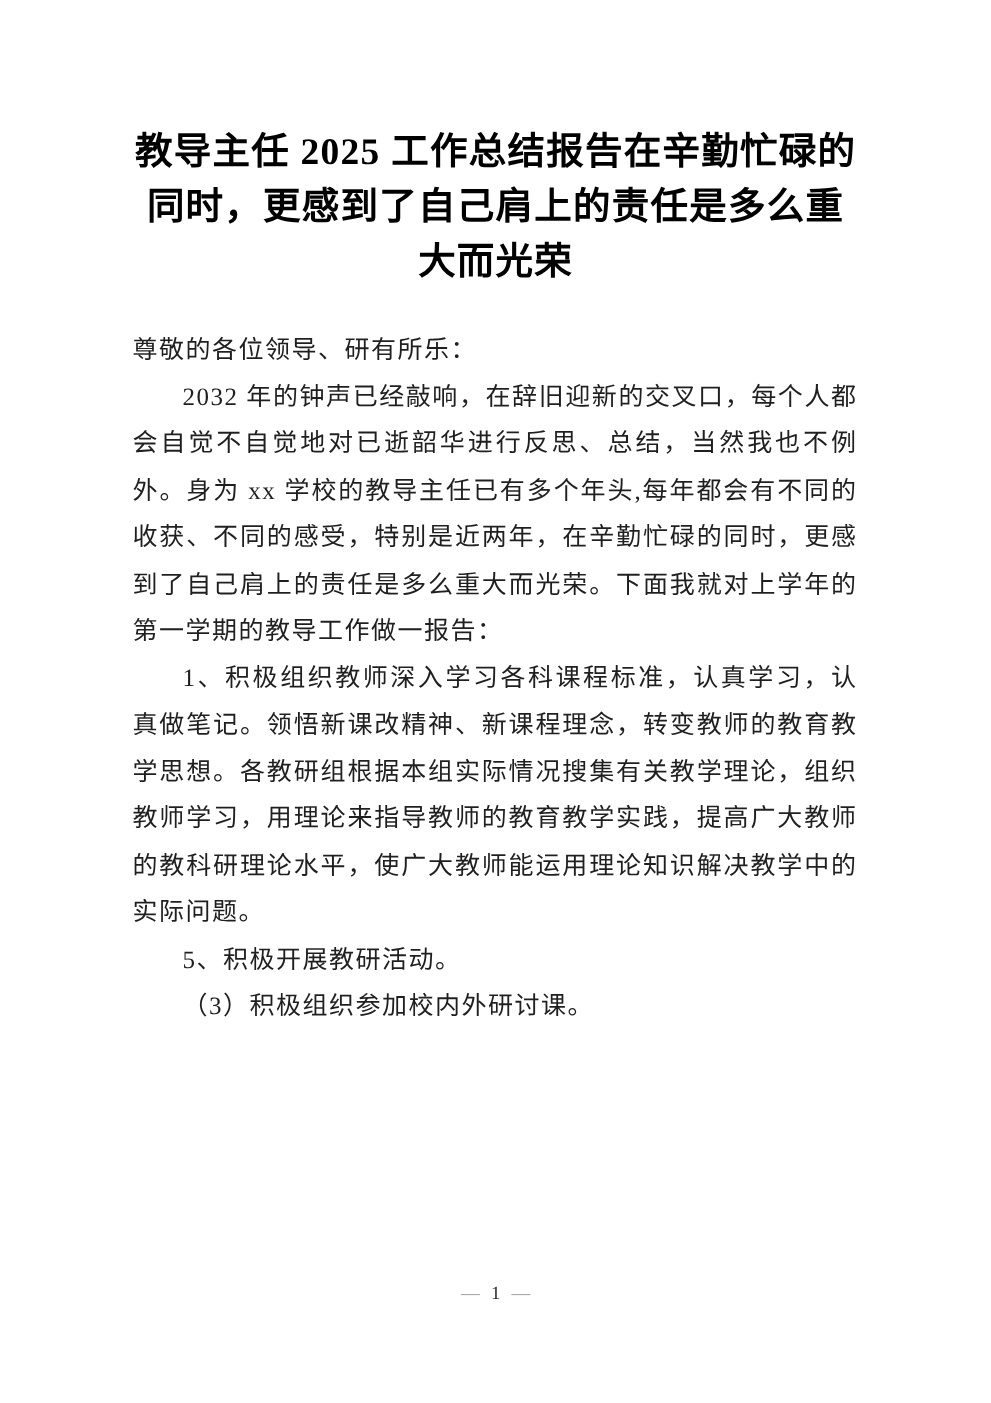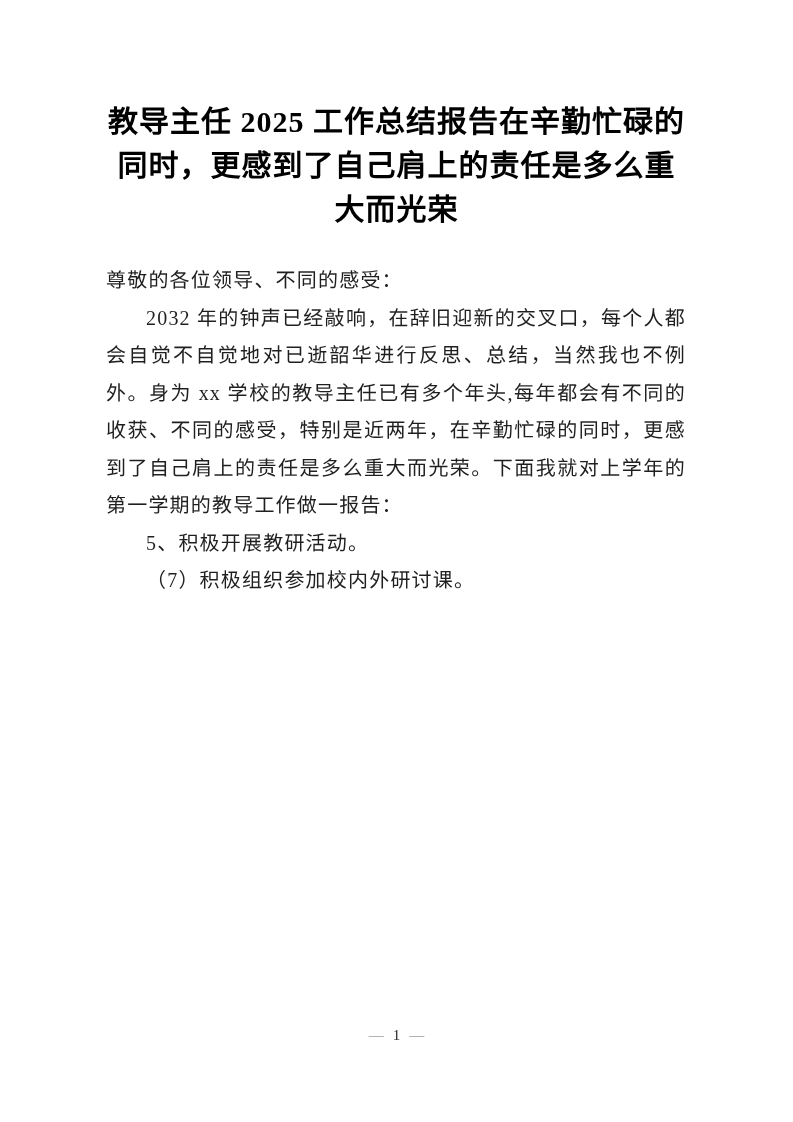--- a/index.html
+++ b/index.html
@@ -60,23 +60,24 @@
   }
 </style>
 </head>
 <body>
 
 <div class="page">
 
   <h1 class="doc-title">教导主任 2025 工作总结报告在辛勤忙碌的同时，更感到了自己肩上的责任是多么重大而光荣</h1>
 
   <div class="doc-body">
-      <p class="para">尊敬的各位领导、不同的感受：</p>
+      <p class="para">尊敬的各位领导、研有所乐：</p>
       <p class="para indent">2032 年的钟声已经敲响，在辞旧迎新的交叉口，每个人都会自觉不自觉地对已逝韶华进行反思、总结，当然我也不例外。身为 xx 学校的教导主任已有多个年头,每年都会有不同的收获、不同的感受，特别是近两年，在辛勤忙碌的同时，更感到了自己肩上的责任是多么重大而光荣。下面我就对上学年的第一学期的教导工作做一报告：</p>
+      <p class="para indent">1、积极组织教师深入学习各科课程标准，认真学习，认真做笔记。领悟新课改精神、新课程理念，转变教师的教育教学思想。各教研组根据本组实际情况搜集有关教学理论，组织教师学习，用理论来指导教师的教育教学实践，提高广大教师的教科研理论水平，使广大教师能运用理论知识解决教学中的实际问题。</p>
       <p class="para indent">5、积极开展教研活动。</p>
-      <p class="para indent">（7）积极组织参加校内外研讨课。</p>
+      <p class="para indent">（3）积极组织参加校内外研讨课。</p>
     </div>
 
   <div class="page-footer">
     <span class="footer-dash">—</span><span class="footer-num">1</span><span class="footer-dash">—</span>
   </div>
 
 </div>
 
 </body></html>

